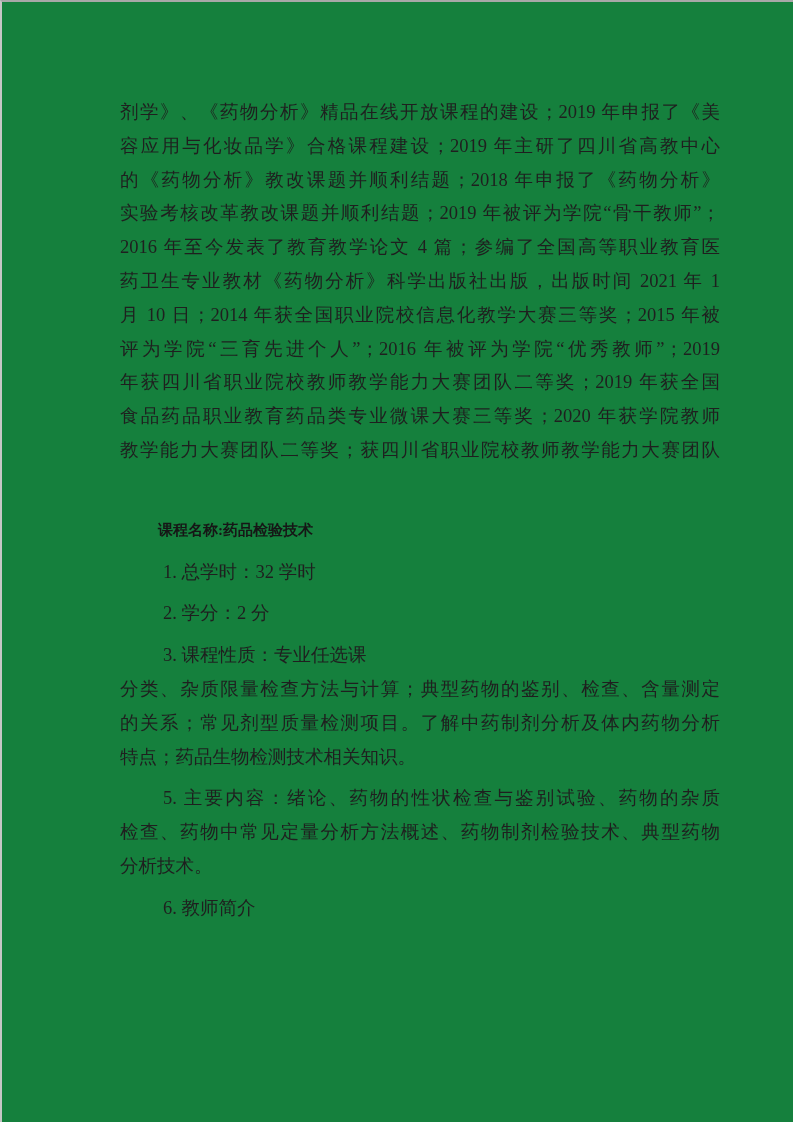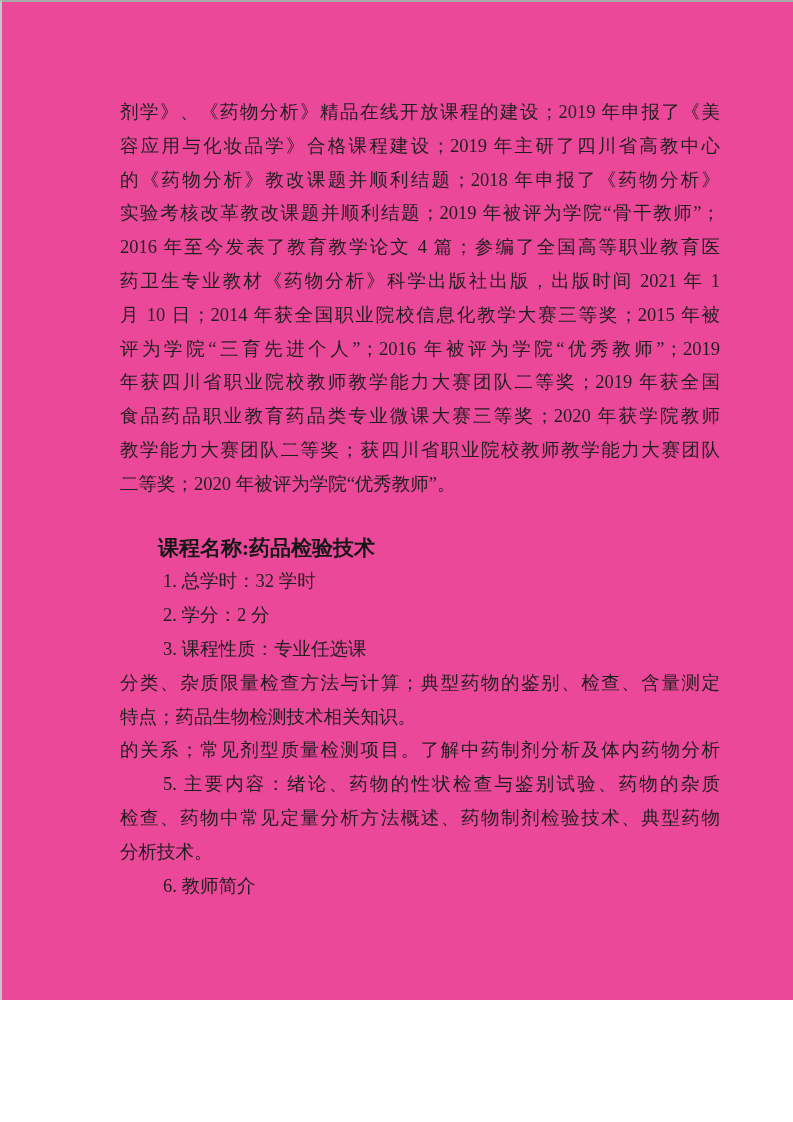--- a/index.html
+++ b/index.html
@@ -3,46 +3,47 @@
 <meta charset="utf-8">
 <style>
   html, body {
     margin: 0;
     padding: 0;
     background: #ffffff;
   }
   .page {
     position: relative;
     width: 793px;
-    height: 1000px;
+    height: 1122px;
     box-sizing: border-box;
-    background: #ec4899;
+    background: #15803d;
     border-top: 2px solid #a8a8a8;
     border-left: 2px solid #c6c6c6;
     padding: 94px 73px 0 118px;
     overflow: hidden;
     font-family: "Liberation Serif", "DejaVu Serif", serif;
     font-size: 18.5px;
     line-height: 33.8px;
     color: #1f1f1f;
   }
   .ln {
     white-space: nowrap;
     text-align: left;
   }
   .j {
     text-align: justify;
     text-align-last: justify;
   }
   .ind {
     text-indent: 43px;
+    margin-top: 8px;
   }
   .heading {
-    margin: 30px 0 0 0;
-    font-size: 21px;
+    margin: 46px 0 0 0;
+    font-size: 15px;
     font-weight: bold;
     text-indent: 38px;
     white-space: nowrap;
     color: #161616;
   }
   .para { margin: 0; padding: 0; }
 </style>
 </head>
 <body>
 
@@ -53,33 +54,32 @@
     <div class="ln j">容应用与化妆品学》合格课程建设；2019 年主研了四川省高教中心</div>
     <div class="ln j">的《药物分析》教改课题并顺利结题；2018 年申报了《药物分析》</div>
     <div class="ln j">实验考核改革教改课题并顺利结题；2019 年被评为学院“骨干教师”；</div>
     <div class="ln j">2016 年至今发表了教育教学论文 4 篇；参编了全国高等职业教育医</div>
     <div class="ln j">药卫生专业教材《药物分析》科学出版社出版，出版时间 2021 年 1</div>
     <div class="ln j">月 10 日；2014 年获全国职业院校信息化教学大赛三等奖；2015 年被</div>
     <div class="ln j">评为学院“三育先进个人”；2016 年被评为学院“优秀教师”；2019</div>
     <div class="ln j">年获四川省职业院校教师教学能力大赛团队二等奖；2019 年获全国</div>
     <div class="ln j">食品药品职业教育药品类专业微课大赛三等奖；2020 年获学院教师</div>
     <div class="ln j">教学能力大赛团队二等奖；获四川省职业院校教师教学能力大赛团队</div>
-    <div class="ln">二等奖；2020 年被评为学院“优秀教师”。</div>
   </div>
 
   <h2 class="heading">课程名称:药品检验技术</h2>
 
   <div class="ln ind">1. 总学时：32 学时</div>
   <div class="ln ind">2. 学分：2 分</div>
   <div class="ln ind">3. 课程性质：专业任选课</div>
 
   <div class="para">
     <div class="ln j">分类、杂质限量检查方法与计算；典型药物的鉴别、检查、含量测定</div>
+    <div class="ln j">的关系；常见剂型质量检测项目。了解中药制剂分析及体内药物分析</div>
     <div class="ln">特点；药品生物检测技术相关知识。</div>
-    <div class="ln j">的关系；常见剂型质量检测项目。了解中药制剂分析及体内药物分析</div>
   </div>
 
   <div class="para">
     <div class="ln j ind">5. 主要内容：绪论、药物的性状检查与鉴别试验、药物的杂质</div>
     <div class="ln j">检查、药物中常见定量分析方法概述、药物制剂检验技术、典型药物</div>
     <div class="ln">分析技术。</div>
   </div>
 
   <div class="ln ind">6. 教师简介</div>
 

